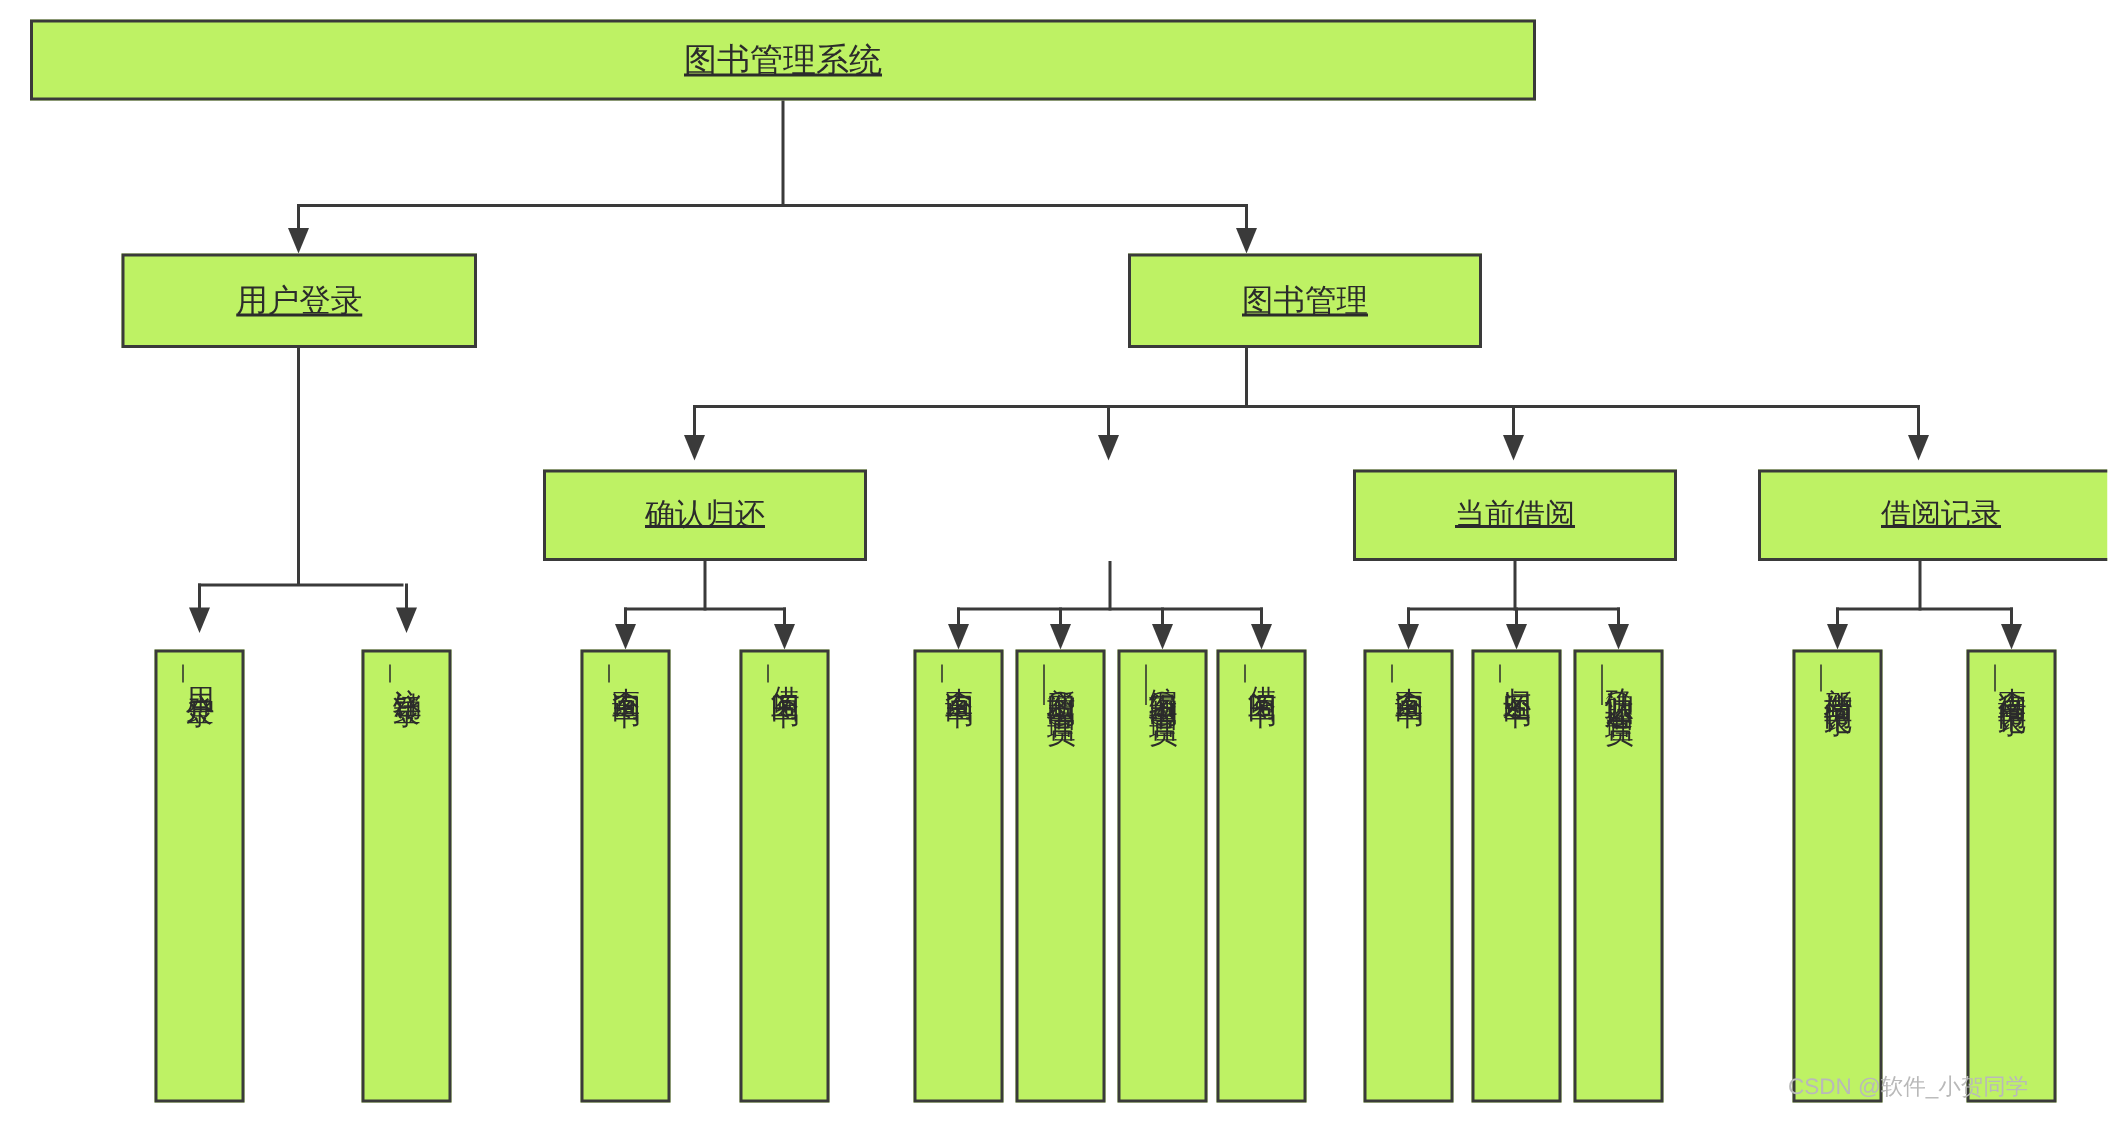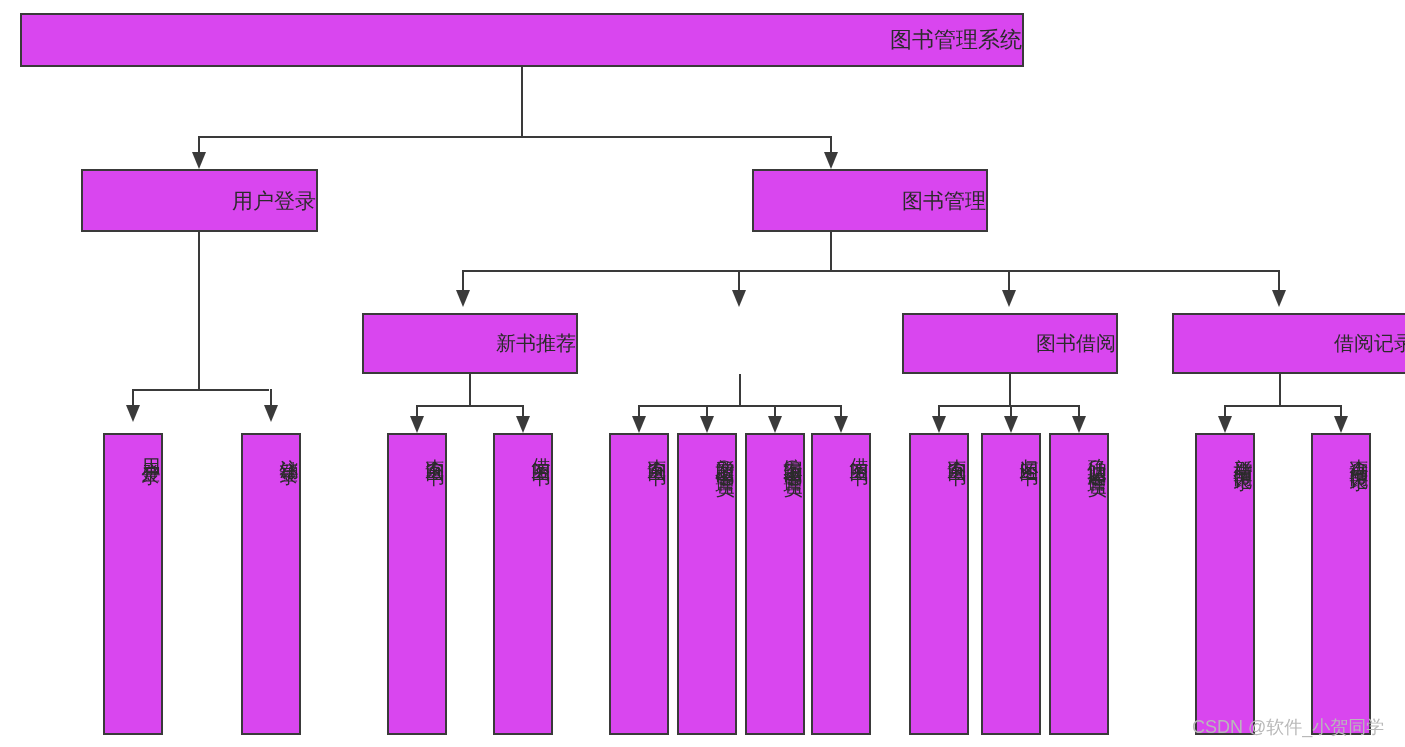--- a/index.html
+++ b/index.html
@@ -15,27 +15,28 @@
     position: relative;
     width: 1405px;
     height: 747px;
     background: #ffffff;
     overflow: hidden;
   }
   
   .node {
     position: absolute;
     box-sizing: border-box;
-    background: #d946ef;
+    background: #bef264;
     border: 2px solid #3a3a3a;
     display: flex;
     align-items: center;
-    justify-content: flex-end;
+    justify-content: center;
     color: #2b2b2b;
     line-height: 1.12;
+    text-decoration: underline;
   }
   .node.root {
     font-size: 22px;
   }
   .node.lvl1 {
     font-size: 21px;
   }
   .node.lvl2 {
     font-size: 20px;
   }
@@ -67,21 +68,21 @@
     width: 0;
     height: 0;
     border-left: 7px solid transparent;
     border-right: 7px solid transparent;
     border-top: 17px solid #3a3a3a;
   }
   
   .watermark {
     position: absolute;
     color: #b9b9b9;
-    font-size: 18px;
+    font-size: 15px;
     white-space: nowrap;
     user-select: none;
   }
 </style>
 </head>
 <body>
 
 <div id="canvas">
 
   <div class="node root" style="left:20px; top:13px; width:1004px; height:54px;">
@@ -122,24 +123,24 @@
   <div class="line v" style="left:738px; top:270px; width:2px; height:22px;"></div>
   <div class="arrow" style="left:732px; top:290px;"></div>
 
   <div class="line v" style="left:1008px; top:270px; width:2px; height:22px;"></div>
   <div class="arrow" style="left:1002px; top:290px;"></div>
 
   <div class="line v" style="left:1278px; top:270px; width:2px; height:22px;"></div>
   <div class="arrow" style="left:1272px; top:290px;"></div>
 
   <div class="node lvl2" style="left:362px; top:313px; width:216px; height:61px;">
-    <span class="label">新书推荐</span>
+    <span class="label">确认归还</span>
   </div>
   <div class="node lvl2" style="left:902px; top:313px; width:216px; height:61px;">
-    <span class="label">图书借阅</span>
+    <span class="label">当前借阅</span>
   </div>
   <div class="node lvl2" style="left:1172px; top:313px; width:244px; height:61px;">
     <span class="label">借阅记录</span>
   </div>
 
   <div class="line v" style="left:469px; top:374px; width:2px; height:33px;"></div>
   <div class="line h" style="left:416px; top:405px; width:108px; height:2px;"></div>
   <div class="line v" style="left:416px; top:405px; width:2px; height:12px;"></div>
   <div class="arrow" style="left:410px; top:416px;"></div>
   <div class="line v" style="left:522px; top:405px; width:2px; height:12px;"></div>

